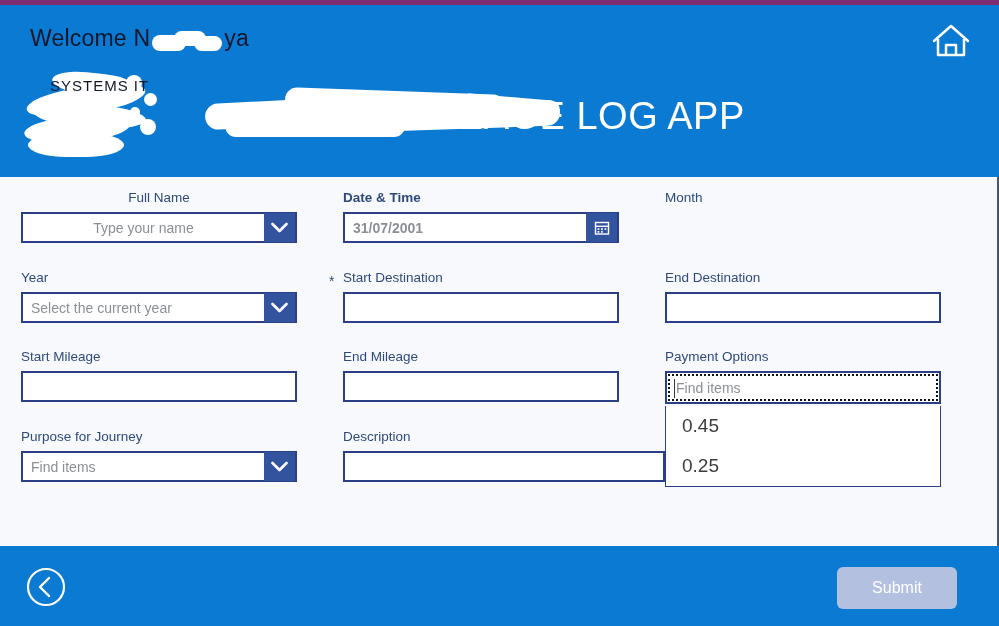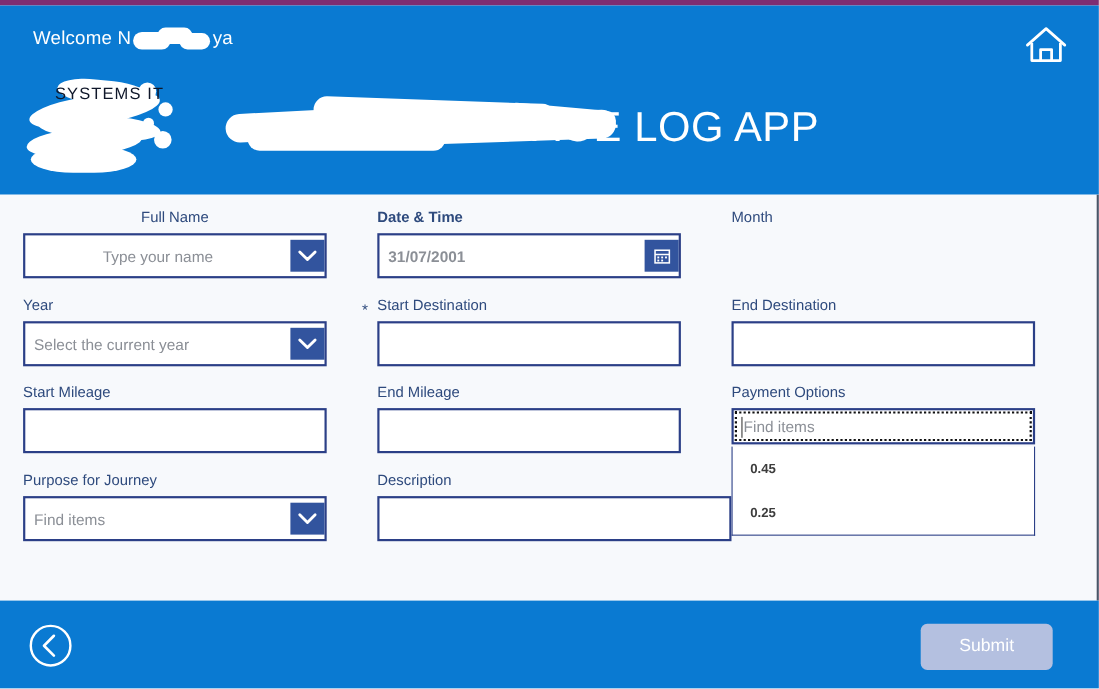--- a/index.html
+++ b/index.html
@@ -23,21 +23,21 @@
   }
 
   
   .header {
     position: absolute; top: 5px; left: 0;
     width: 999px; height: 172px;
     background: #0a7ad2;
   }
   .welcome {
     position: absolute; top: 20px; left: 30px;
-    font-size: 17px; color: #ffffff; letter-spacing: .2px;
+    font-size: 23px; color: #0f172a; letter-spacing: .2px;
     white-space: nowrap;
   }
   .welcome .redact {
     display: inline-block; position: relative;
     width: 74px; height: 18px; vertical-align: -3px;
   }
   .welcome .redact i {
     position: absolute; display: block; background: #ffffff; border-radius: 12px;
   }
   .welcome .redact i:nth-child(1){ left:2px; top:4px; width:34px; height:16px; }
@@ -100,21 +100,21 @@
     font-size: 13.5px; color: #2e4a7d; margin-bottom: 7px;
     display: block; white-space: nowrap;
   }
   .req-star {
     position: absolute; font-size: 14px; color: #2e4a7d;
     line-height: 1;
   }
 
   .control {
     position: relative;
-    height: 41px;
+    height: 31px;
     background: #ffffff;
     border: 2px solid #2b3f87;
     display: flex; align-items: center;
   }
   .control .text {
     flex: 1; padding: 0 8px;
     font-size: 14px; color: #8b8f96;
     white-space: nowrap; overflow: hidden;
   }
   .control.empty { background: #ffffff; }
@@ -153,21 +153,21 @@
     position: absolute;
     background: #ffffff;
     border: 1px solid #2b3f87;
     border-top: none;
     z-index: 20;
   }
   .dropdown-item {
     height: 40px;
     display: flex; align-items: center;
     padding-left: 16px;
-    font-size: 12px; color: #3d3d3d; font-weight: bold;
+    font-size: 19px; color: #3d3d3d;
   }
 
   
   .footer {
     position: absolute; left: 0; top: 546px;
     width: 999px; height: 80px;
     background: #0a7ad2;
   }
   .back-btn {
     position: absolute; left: 26px; top: 21px;

